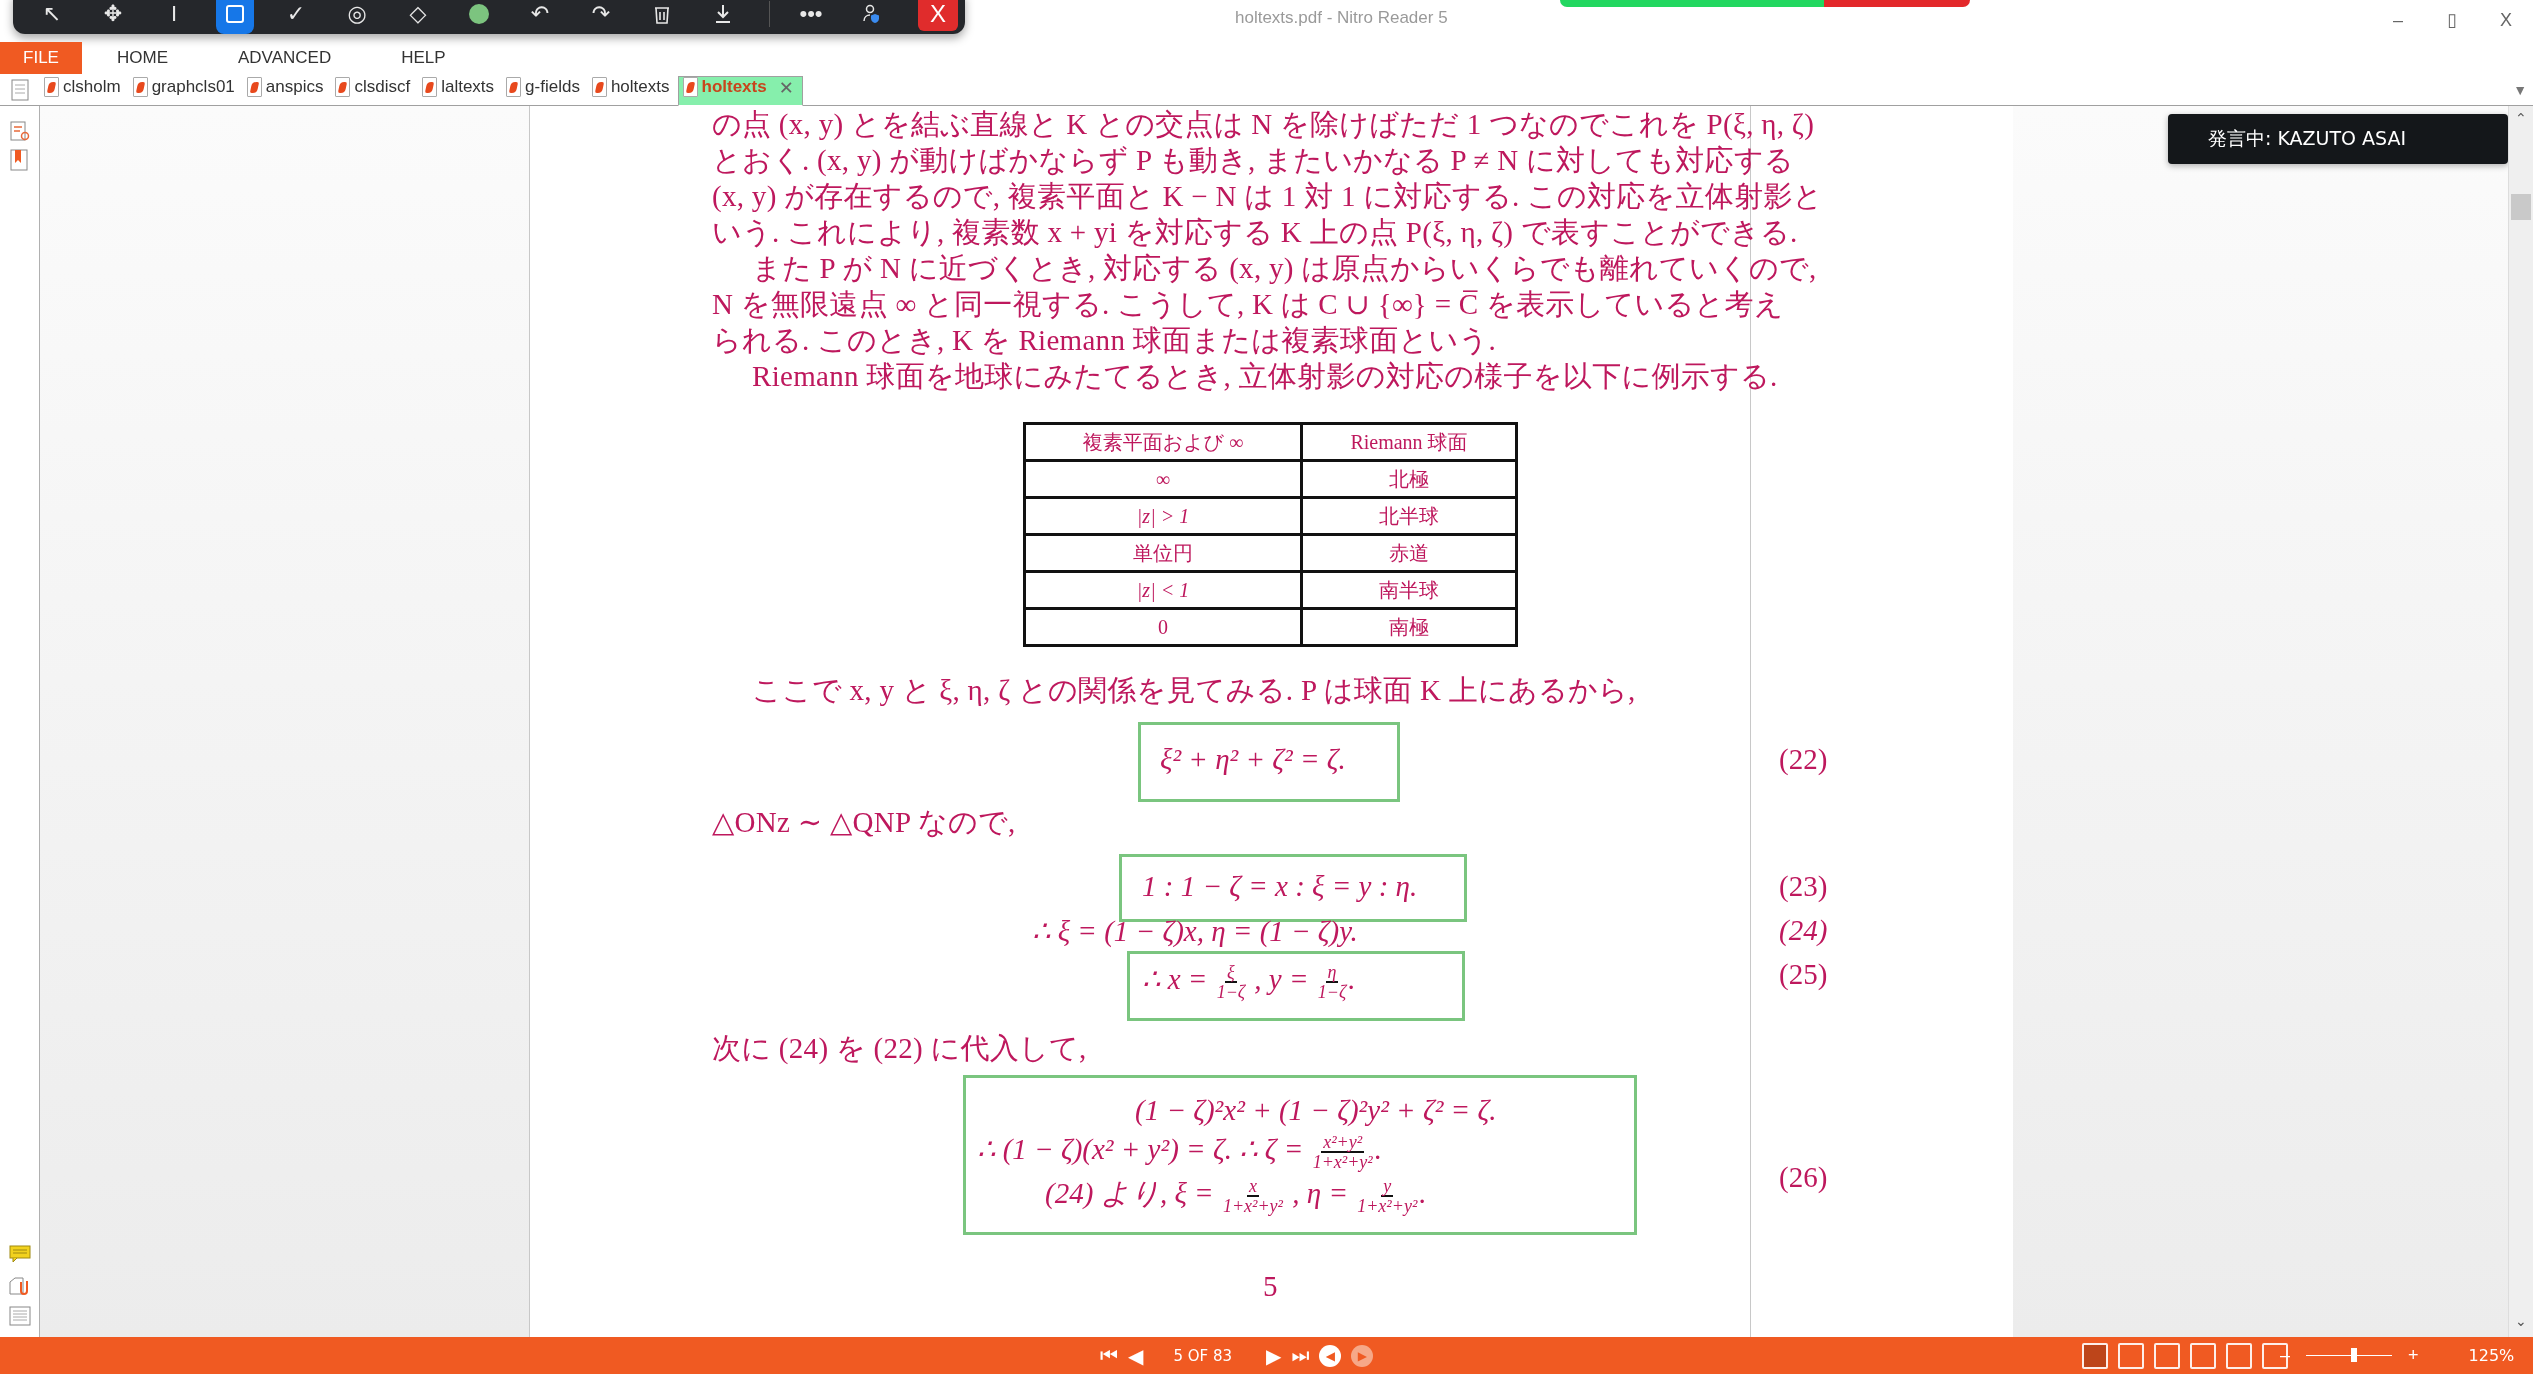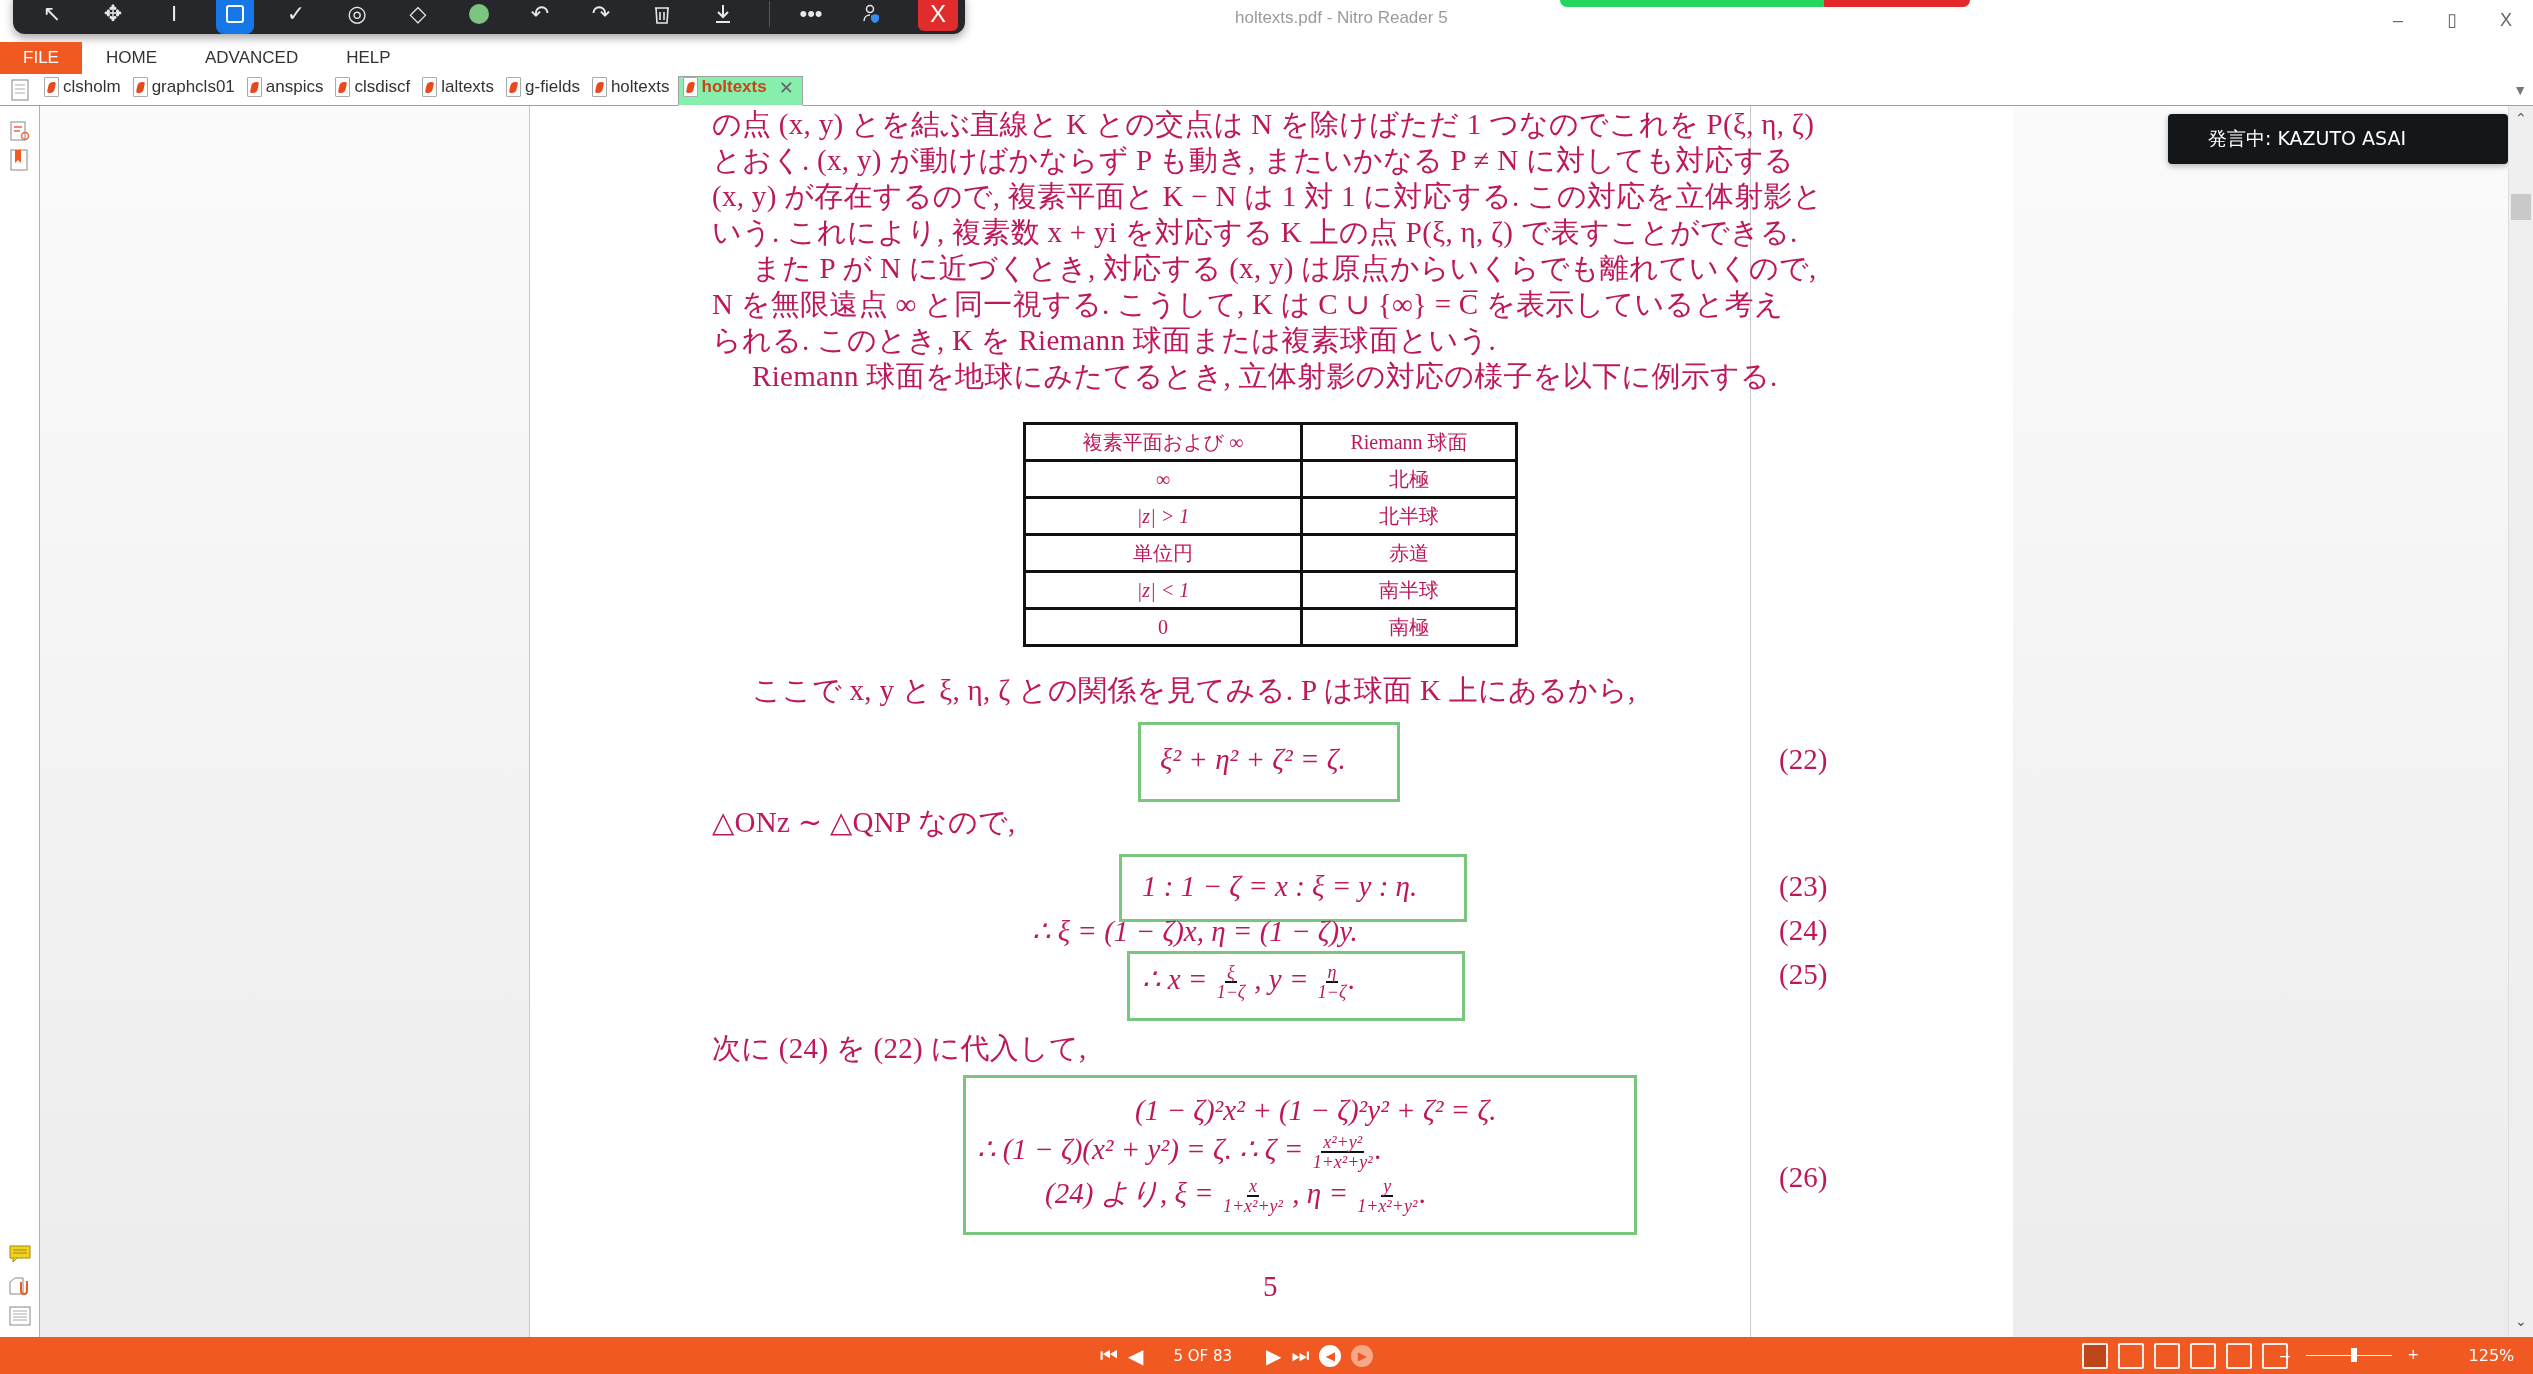--- a/index.html
+++ b/index.html
@@ -17,21 +17,21 @@
   
   .annot-toolbar { position: absolute; left: 13px; top: -6px; width: 952px; height: 40px; background: #25272b; border-radius: 0 0 12px 12px; box-shadow: 0 4px 10px rgba(0,0,0,0.35); display: flex; align-items: center; padding-left: 20px; }
   .tb-icon { width: 38px; height: 34px; margin-right: 23px; display: flex; align-items: center; justify-content: center; color: #e8e8e8; font-size: 22px; }
   .tb-icon.active { background: #1677e8; border-radius: 0 0 8px 8px; height: 40px; margin-top: 0; }
   .tb-icon svg { width: 22px; height: 22px; }
   .tb-sep { width: 1px; height: 26px; background: #555; margin: 0 22px 0 4px; }
   .tb-close { width: 40px; height: 34px; background: #e02c2c; border-radius: 0 0 6px 6px; display: flex; align-items: center; justify-content: center; color: #fff; font-size: 24px; margin-left: 4px; }
 
   
   .ribbon { position: absolute; left: 0; top: 42px; width: 2533px; height: 32px; display: flex; align-items: stretch; }
-  .ribbon-tab { padding: 0 24px; font-size: 17px; color: #333; display: flex; align-items: center; }
+  .ribbon-tab { padding: 0 35px; font-size: 17px; color: #333; display: flex; align-items: center; }
   .ribbon-tab.file { background: #f05a22; color: #ffffff; width: 82px; justify-content: center; padding: 0; }
 
   
   .doctabs { position: absolute; left: 0; top: 76px; width: 2533px; height: 30px; border-bottom: 1px solid #a0a0a0; display: flex; align-items: flex-end; }
   .panel-icon-top { width: 40px; height: 30px; display: flex; align-items: center; justify-content: center; }
   .doctab { height: 28px; display: flex; align-items: flex-start; padding: 0 8px 0 4px; font-size: 17px; color: #333; gap: 4px; }
   .doctab.active { border: 1px solid #a0a0a0; border-bottom: 1px solid #fff; background: #86efac; color: #c8451c; font-weight: bold; margin-bottom: -1px; height: 30px; }
   .pdf-ico { width: 15px; height: 20px; border: 1px solid #aaa; border-radius: 1px; background: #fff; position: relative; display: inline-block; }
   .pdf-ico::after { content: ""; position: absolute; left: 3px; top: 4px; width: 7px; height: 11px; background: #e8491d; border-radius: 4px 2px 4px 2px; transform: skewX(-12deg); }
   .tab-close { color: #666; font-weight: normal; margin-left: 8px; font-size: 18px; }
@@ -276,21 +276,21 @@
   <div class="eqtext" style="left:630px; top:637px;">ξ² + η² + ζ² = ζ.</div>
   <div class="eqnum" style="top:637px;">(22)</div>
 
   <div class="textline" style="top:698px">△ONz ∼ △QNP なので,</div>
 
   <div class="eqbox" style="left:589px; top:748px; width:348px; height:68px;"></div>
   <div class="eqtext" style="left:612px; top:764px;">1 : 1 − ζ = x : ξ = y : η.</div>
   <div class="eqnum" style="top:764px;">(23)</div>
 
   <div class="eqtext" style="left:502px; top:808px;">∴  ξ = (1 − ζ)x,    η = (1 − ζ)y.</div>
-  <div class="eqnum" style="top:808px;">(24)</div>
+  <div class="eqnum" style="top:808px;font-style:italic;">(24)</div>
 
   <div class="eqbox" style="left:597px; top:845px; width:338px; height:70px;"></div>
   <div class="eqtext" style="left:612px; top:856px;">
     <span>∴  x =</span>
     <span class="frac">
         <span class="num">ξ</span>
         <span>1−ζ</span>
       </span>
     <span>,    y =</span>
     <span class="frac">

